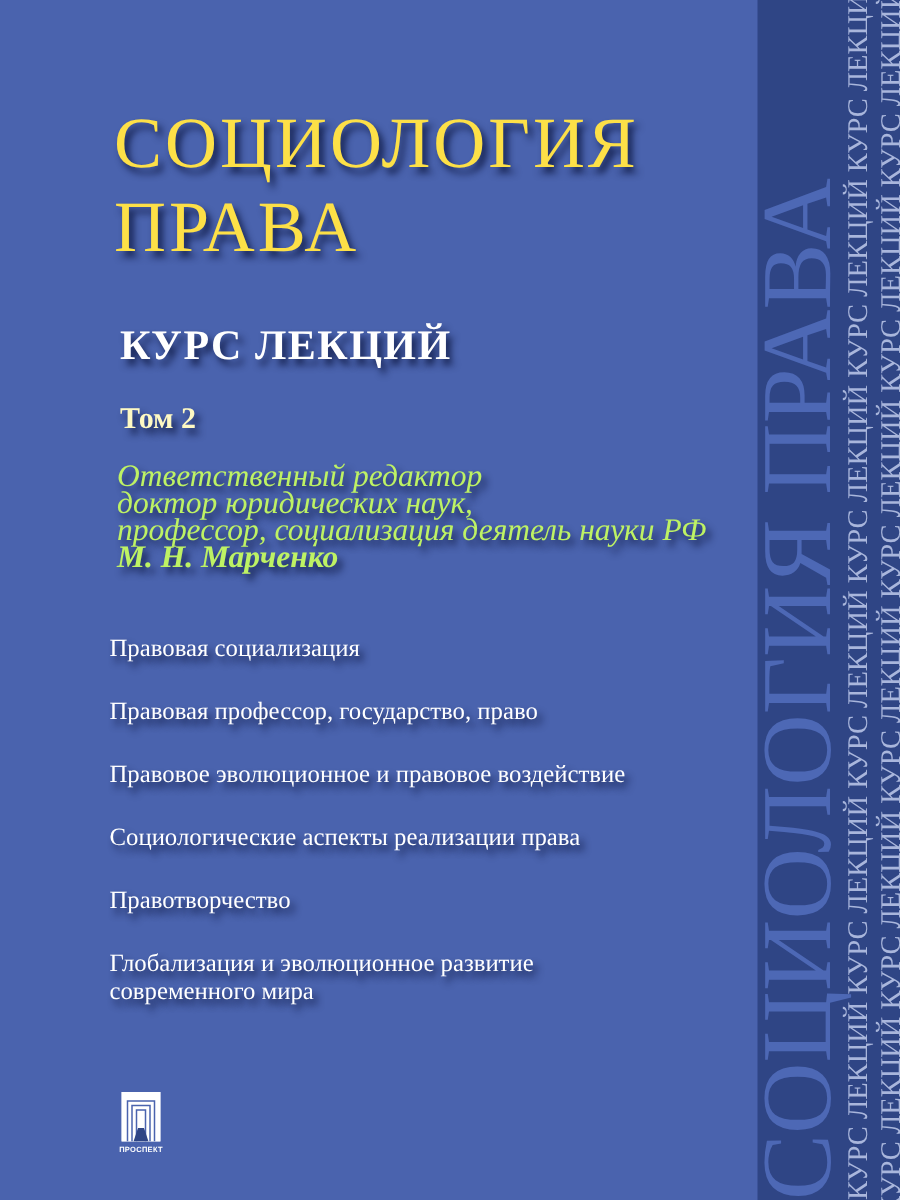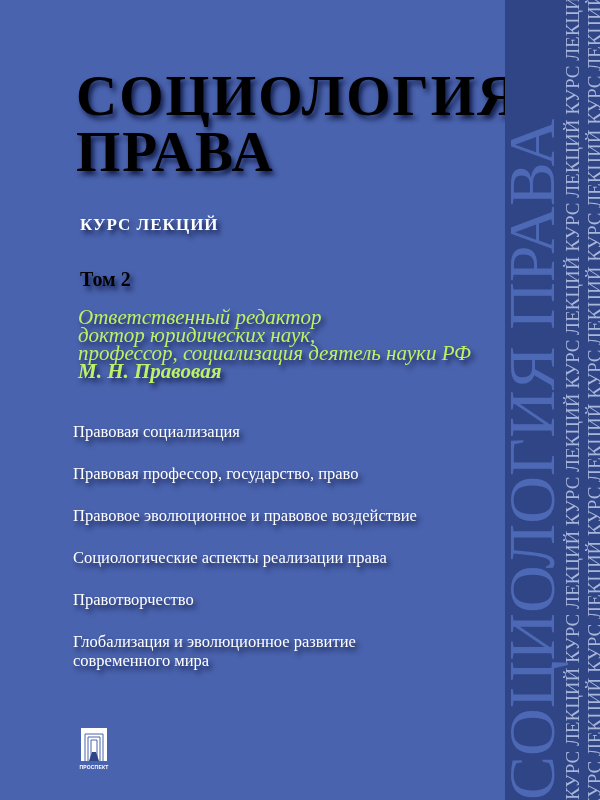--- a/index.html
+++ b/index.html
@@ -14,23 +14,23 @@
     width:830px;
   }
   .spine-repeat {
     position:absolute; left:58px; top:800px;
     transform-origin:0 0; transform:rotate(-90deg);
     white-space:nowrap; color:#a9b6dc; font-size:19px; line-height:20px;
     font-family:"Liberation Serif",serif;
   }
   .spine-repeat2 { left:80px; top:810px; }
   .shadow { text-shadow: 3px 4px 5px rgba(10,20,60,0.85); }
-  .title { position:absolute; left:76px; top:68px; color:#000000; font-weight:bold; font-size:57px; line-height:56px; letter-spacing:2px; }
-  .subtitle { position:absolute; left:80px; top:215px; color:#fff; font-weight:bold; font-size:17px; letter-spacing:1px; }
-  .volume { position:absolute; left:80px; top:268px; color:#000000; font-weight:bold; font-size:20px; }
+  .title { position:absolute; left:76px; top:68px; color:#fde047; font-weight:normal; font-size:48px; line-height:56px; letter-spacing:2px; }
+  .subtitle { position:absolute; left:80px; top:215px; color:#fff; font-weight:bold; font-size:28px; letter-spacing:1px; }
+  .volume { position:absolute; left:80px; top:268px; color:#fef9c3; font-weight:bold; font-size:20px; }
   .editor { position:absolute; left:78px; top:308px; color:#bef264; font-style:italic; font-size:21px; line-height:18px; }
   .editor .name { font-weight:bold; }
   .topics { position:absolute; left:73px; top:422px; color:#fff; font-size:16.5px; line-height:19px; }
   .topic { margin:0 0 23px 0;font-family:Liberation Serif, serif; }
   .logo { position:absolute; left:76px; top:728px; width:36px; height:48px; }
   .logo-box { position:absolute; left:5px; top:0; width:26px; height:33px; background:#fff; }
   .logo-label { position:absolute; left:0; top:36px; width:36px; font-family:"Liberation Sans",sans-serif; font-size:5px; font-weight:bold; color:#fff; text-align:center; letter-spacing:0.2px; }
 </style>
 </head>
 <body>
@@ -39,21 +39,21 @@
   <div class="title shadow">
     <div>СОЦИОЛОГИЯ</div>
     <div>ПРАВА</div>
   </div>
   <div class="subtitle shadow">КУРС ЛЕКЦИЙ</div>
   <div class="volume shadow">Том 2</div>
   <div class="editor shadow">
     <div>Ответственный редактор</div>
     <div>доктор юридических наук,</div>
     <div>профессор, социализация деятель науки РФ</div>
-    <div class="name">М. Н. Правовая</div>
+    <div class="name">М. Н. Марченко</div>
   </div>
   <div class="topics shadow">
     <div class="topic">Правовая социализация</div>
     <div class="topic">Правовая профессор, государство, право</div>
     <div class="topic">Правовое эволюционное и правовое воздействие</div>
     <div class="topic">Социологические аспекты реализации права</div>
     <div class="topic">Правотворчество</div>
     <div class="topic" style="width:360px">Глобализация и эволюционное развитие современного мира</div>
   </div>
   <div class="logo">

